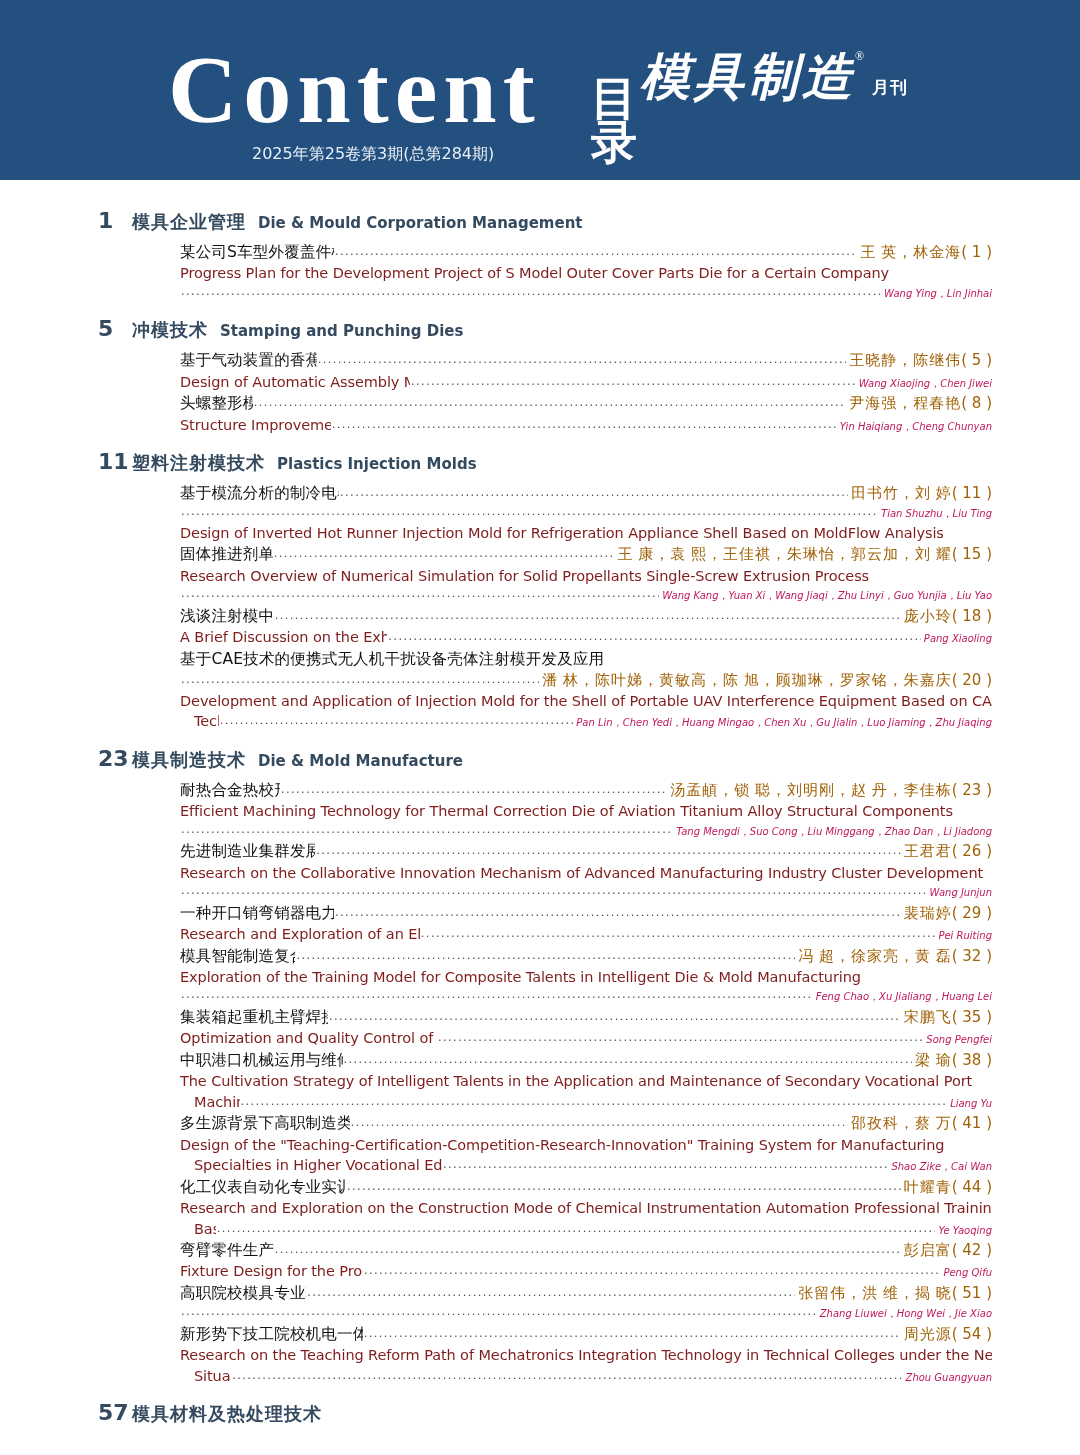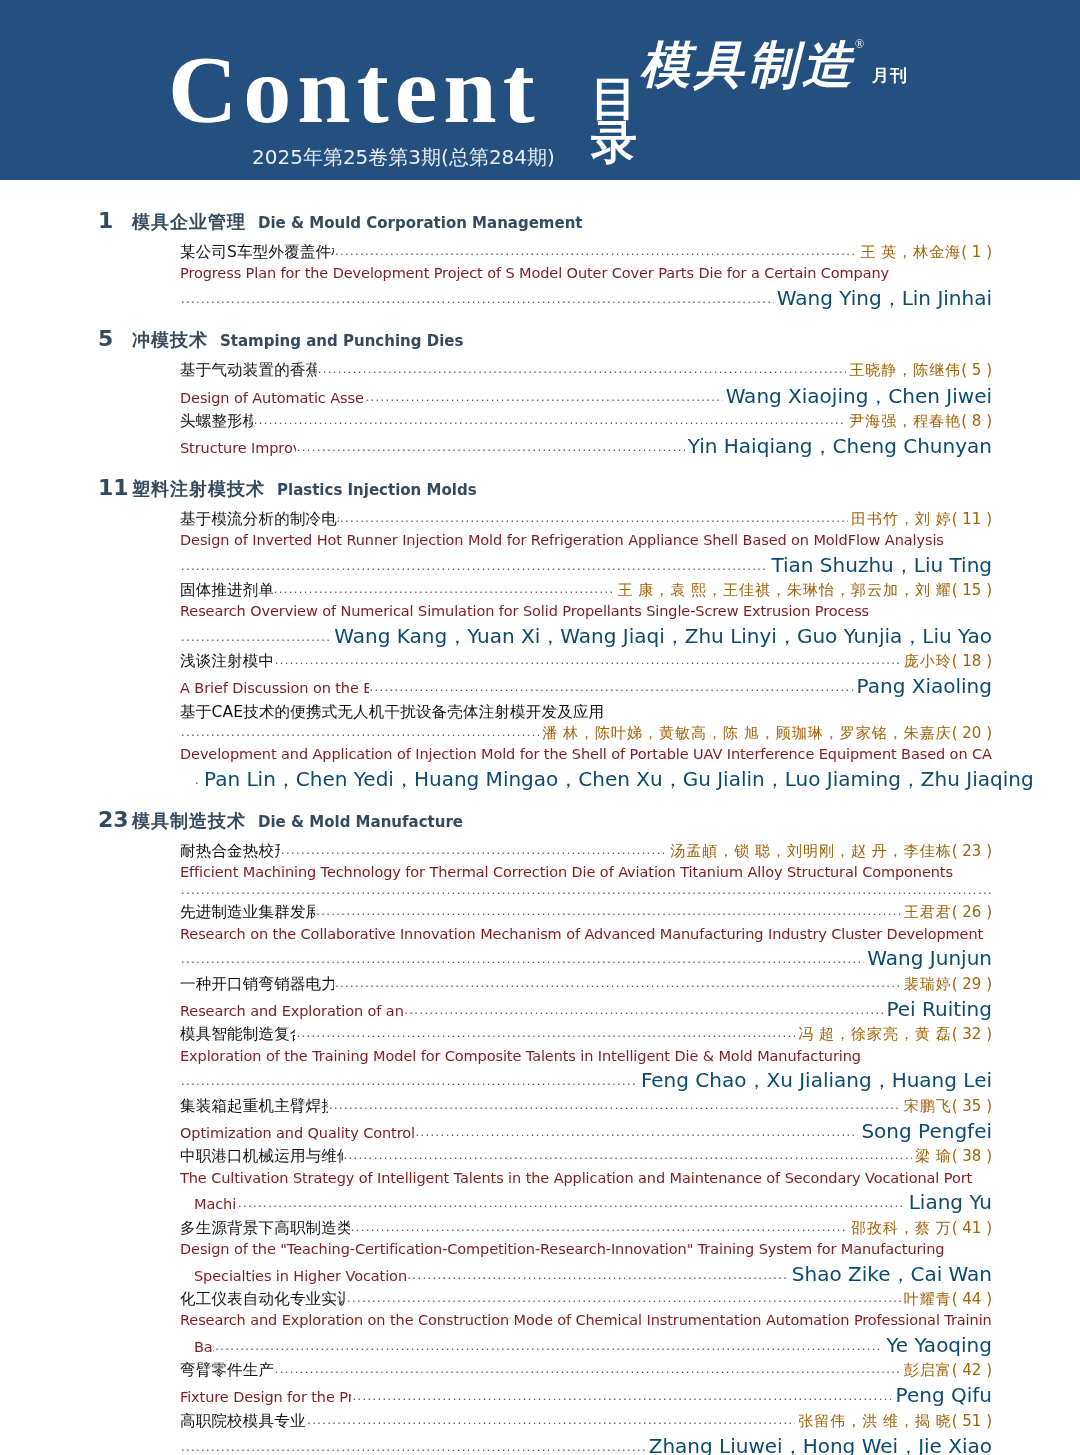--- a/index.html
+++ b/index.html
@@ -42,42 +42,42 @@
     font-size: 96px;
     letter-spacing: 6px;
     color: #ffffff;
     line-height: 1.05;
     font-weight: 700;
   }
   .issue-line {
     position: absolute;
     left: 252px;
     top: 144px;
-    font-size: 20px;
+    font-size: 16px;
     color: #e8eef6;
     letter-spacing: 0px;
     font-family: "DejaVu Sans", sans-serif;
   }
   .mulu {
     position: absolute;
     left: 588px;
     top: 76px;
     font-size: 46px;
     line-height: 44px;
     color: #ffffff;
     font-family: "DejaVu Sans", sans-serif;
     font-weight: 700;
     width: 52px;
     text-align: center;
   }
   .mulu span { display: block; }
   .logo-block {
     position: absolute;
     right: 172px;
-    top: 40px;
+    top: 52px;
     display: flex;
     align-items: flex-end;
   }
   .logo-cn {
     font-family: "Liberation Serif", "DejaVu Serif", serif;
     font-size: 50px;
     letter-spacing: 4px;
     color: #ffffff;
     font-weight: 700;
     font-style: italic;
@@ -196,23 +196,24 @@
   }
 
   
   .en-title {
     font-size: 14.5px;
     font-family: "DejaVu Sans", sans-serif;
     color: #7f1d1d;
     letter-spacing: -0.1px;
   }
   .en-authors {
-    font-size: 20px;
-    font-family: "DejaVu Sans", sans-serif;
-    color: #0c4a6e;
+    font-size: 10px;
+    font-family: "DejaVu Sans", sans-serif;
+    color: #be185d;
+    font-style: italic;
   }
 
   
   .line.cont .txt { flex: 0 0 0; }
 </style>
 </head>
 <body>
 
 <div class="page">
 
@@ -290,27 +291,27 @@
         <span class="sec-cn">塑料注射模技术</span>
         <span class="sec-en">Plastics Injection Molds</span>
       </div>
       <div class="entries">
         <div class="entry">
           <div class="line">
             <span class="txt cn-title">基于模流分析的制冷电器外壳倒装热流道注射模设计</span>
             <span class="dots"></span>
             <span class="tail cn-authors">田书竹，刘 婷<span class="pg">( 11 )</span></span>
           </div>
+          <div class="line cont">
+            <span class="txt"></span>
+            <span class="dots"></span>
+            <span class="tail en-authors">Tian Shuzhu，Liu Ting</span>
+          </div>
           <div class="line">
             <span class="txt en-title">Design of Inverted Hot Runner Injection Mold for Refrigeration Appliance Shell Based on MoldFlow Analysis</span>
-          </div>
-          <div class="line cont">
-            <span class="txt"></span>
-            <span class="dots"></span>
-            <span class="tail en-authors">Tian Shuzhu，Liu Ting</span>
           </div>
         </div>
         <div class="entry">
           <div class="line">
             <span class="txt cn-title">固体推进剂单螺杆挤出成型数值模拟研究概述</span>
             <span class="dots"></span>
             <span class="tail cn-authors">王 康，袁 熙，王佳祺，朱琳怡，郭云加，刘 耀<span class="pg">( 15 )</span></span>
           </div>
           <div class="line">
             <span class="txt en-title">Research Overview of Numerical Simulation for Solid Propellants Single-Screw Extrusion Process</span>
@@ -363,20 +364,21 @@
             <span class="txt cn-title">耐热合金热校形模具激光加热辅助加工技术</span>
             <span class="dots"></span>
             <span class="tail cn-authors">汤孟頔，锁 聪，刘明刚，赵 丹，李佳栋<span class="pg">( 23 )</span></span>
           </div>
           <div class="line">
             <span class="txt en-title">Efficient Machining Technology for Thermal Correction Die of Aviation Titanium Alloy Structural Components</span>
           </div>
           <div class="line cont">
             <span class="txt"></span>
             <span class="dots"></span>
+            <span class="tail en-authors">Tang Mengdi，Suo Cong，Liu Minggang，Zhao Dan，Li Jiadong</span>
           </div>
         </div>
         <div class="entry">
           <div class="line">
             <span class="txt cn-title">先进制造业集群发展协同创新机制研究</span>
             <span class="dots"></span>
             <span class="tail cn-authors">王君君<span class="pg">( 26 )</span></span>
           </div>
           <div class="line">
             <span class="txt en-title">Research on the Collaborative Innovation Mechanism of Advanced Manufacturing Industry Cluster Development</span>

